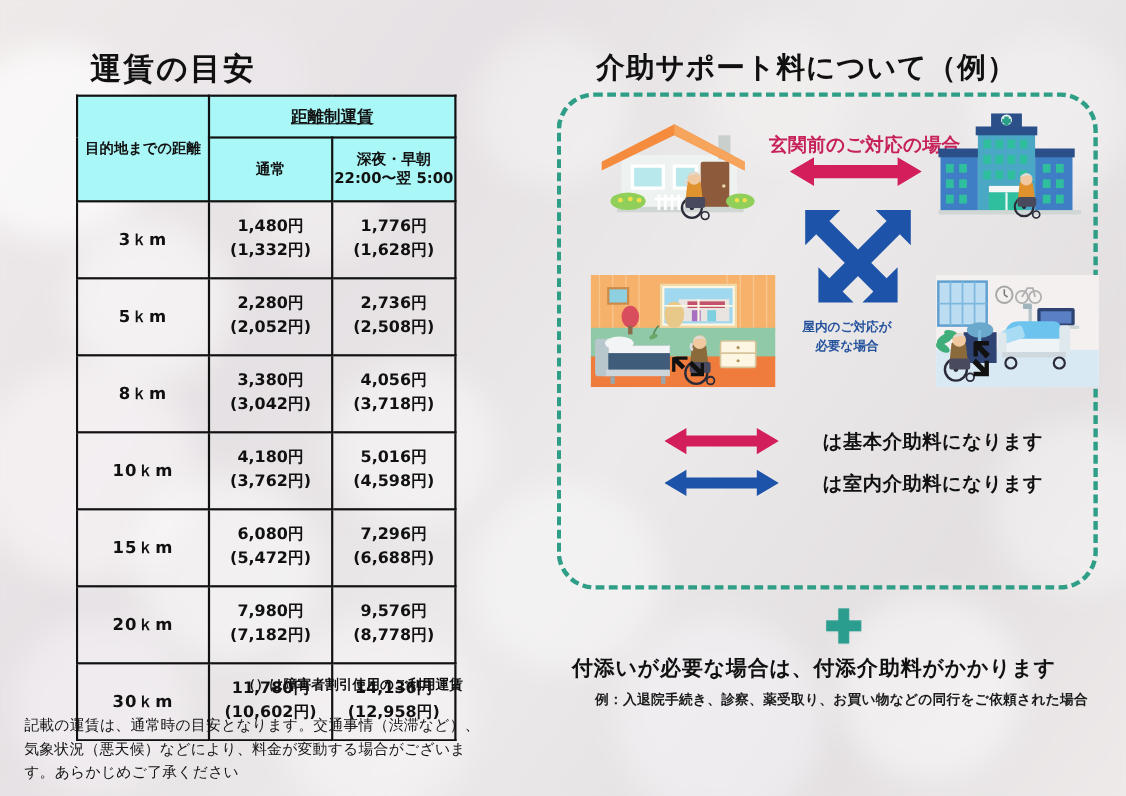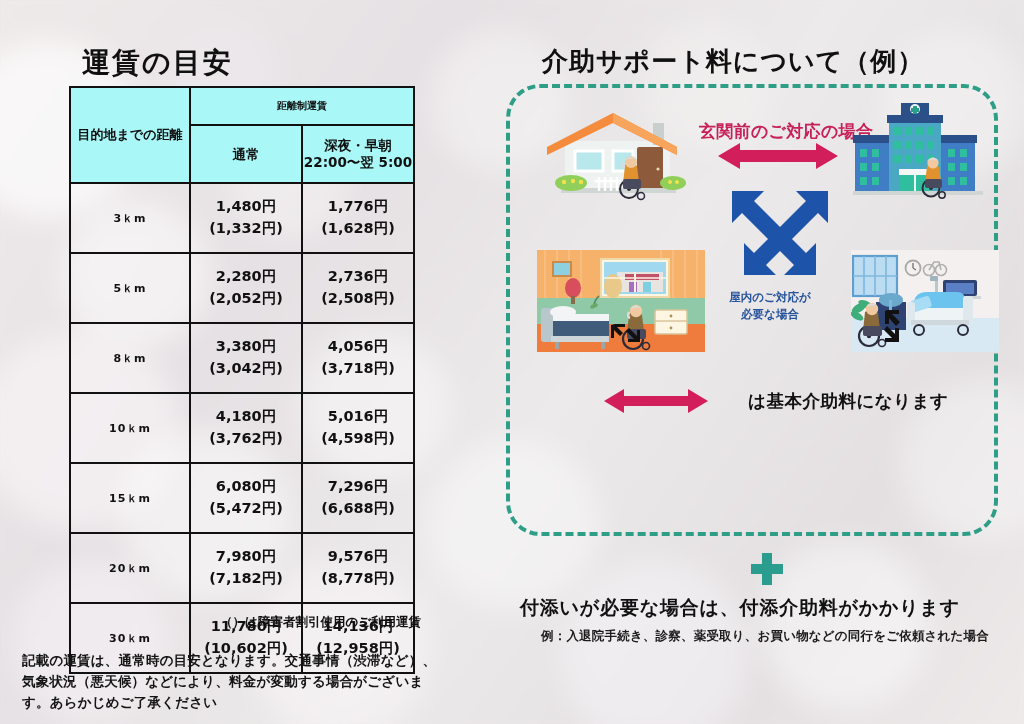--- a/index.html
+++ b/index.html
@@ -21,31 +21,31 @@
 
   
   #left-title{left:70px;top:44px;font-size:28px;font-weight:bold;color:#101010;letter-spacing:2px;margin-left:12px;}
 
   #fare-table{left:69px;top:86px;border-collapse:collapse;background:transparent;z-index:5;position:absolute;}
   #fare-table td,#fare-table th{
     border:2px solid #111;text-align:center;color:#111;
     font-size:14px;font-weight:bold;padding:0;
   }
   #fare-table .hdr{background:#a9f7f7;font-weight:bold;}
-  #fare-table .hdr-top{height:36px;font-size:10px;}
+  #fare-table .hdr-top{height:36px;font-size:15px;text-decoration:underline;}
   #fare-table .hdr-dist{width:118px;font-size:13px;font-weight:bold;}
   #fare-table .hdr-sub{height:56px;font-size:13.5px;line-height:1.25;}
-  #fare-table td.dist{width:118px;height:68px;font-size:11px;letter-spacing:1px;}
+  #fare-table td.dist{width:118px;height:68px;font-size:15px;letter-spacing:1px;}
   #fare-table td.val{width:110px;height:68px;font-size:14.5px;line-height:1.5;}
   #fare-table td.val .main{display:block;}
   #fare-table td.val .sub{display:block;}
   #fare-note{position:absolute;left:69px;top:614px;width:352px;text-align:right;
              font-size:12.5px;font-weight:bold;color:#111;z-index:6;}
 
-  #fare-disclaimer{left:22px;top:650px;width:420px;font-size:13.5px;font-weight:bold;
+  #fare-disclaimer{left:22px;top:650px;width:420px;font-size:13.5px;font-weight:normal;
                    color:#141414;line-height:1.55;letter-spacing:0.2px;}
 
   
   #right-title{left:542px;top:44px;font-size:26px;font-weight:bold;color:#101010;letter-spacing:1px;}
 
   #dashbox{left:506px;top:84px;width:492px;height:452px;
            border:4px dashed #2e9e86;border-radius:34px;box-sizing:border-box;}
 
   .illus{position:absolute;z-index:6;}
 
@@ -417,20 +417,26 @@
   </g>
 </svg>
 
 <div class="panel" id="legend">
   <div class="legend-row">
     <svg width="104" height="28" viewBox="0 0 104 28">
       <polygon points="0,14 20,2 20,9 84,9 84,2 104,14 84,26 84,19 20,19 20,26" fill="#d31e5c"></polygon>
     </svg>
     <span class="lg-txt">は基本介助料になります</span>
   </div>
+  <div class="legend-row">
+    <svg width="104" height="28" viewBox="0 0 104 28">
+      <polygon points="0,14 20,2 20,9 84,9 84,2 104,14 84,26 84,19 20,19 20,26" fill="#1d53a8"></polygon>
+    </svg>
+    <span class="lg-txt">は室内介助料になります</span>
+  </div>
 </div>
 
 <div class="panel" id="lbl-genkan">玄関前のご対応の場合</div>
 <div class="panel" id="lbl-okunai">
   <span>屋内のご対応が</span><br>
   <span>必要な場合</span>
 </div>
 
 <div class="panel" id="notes">
 </div>

